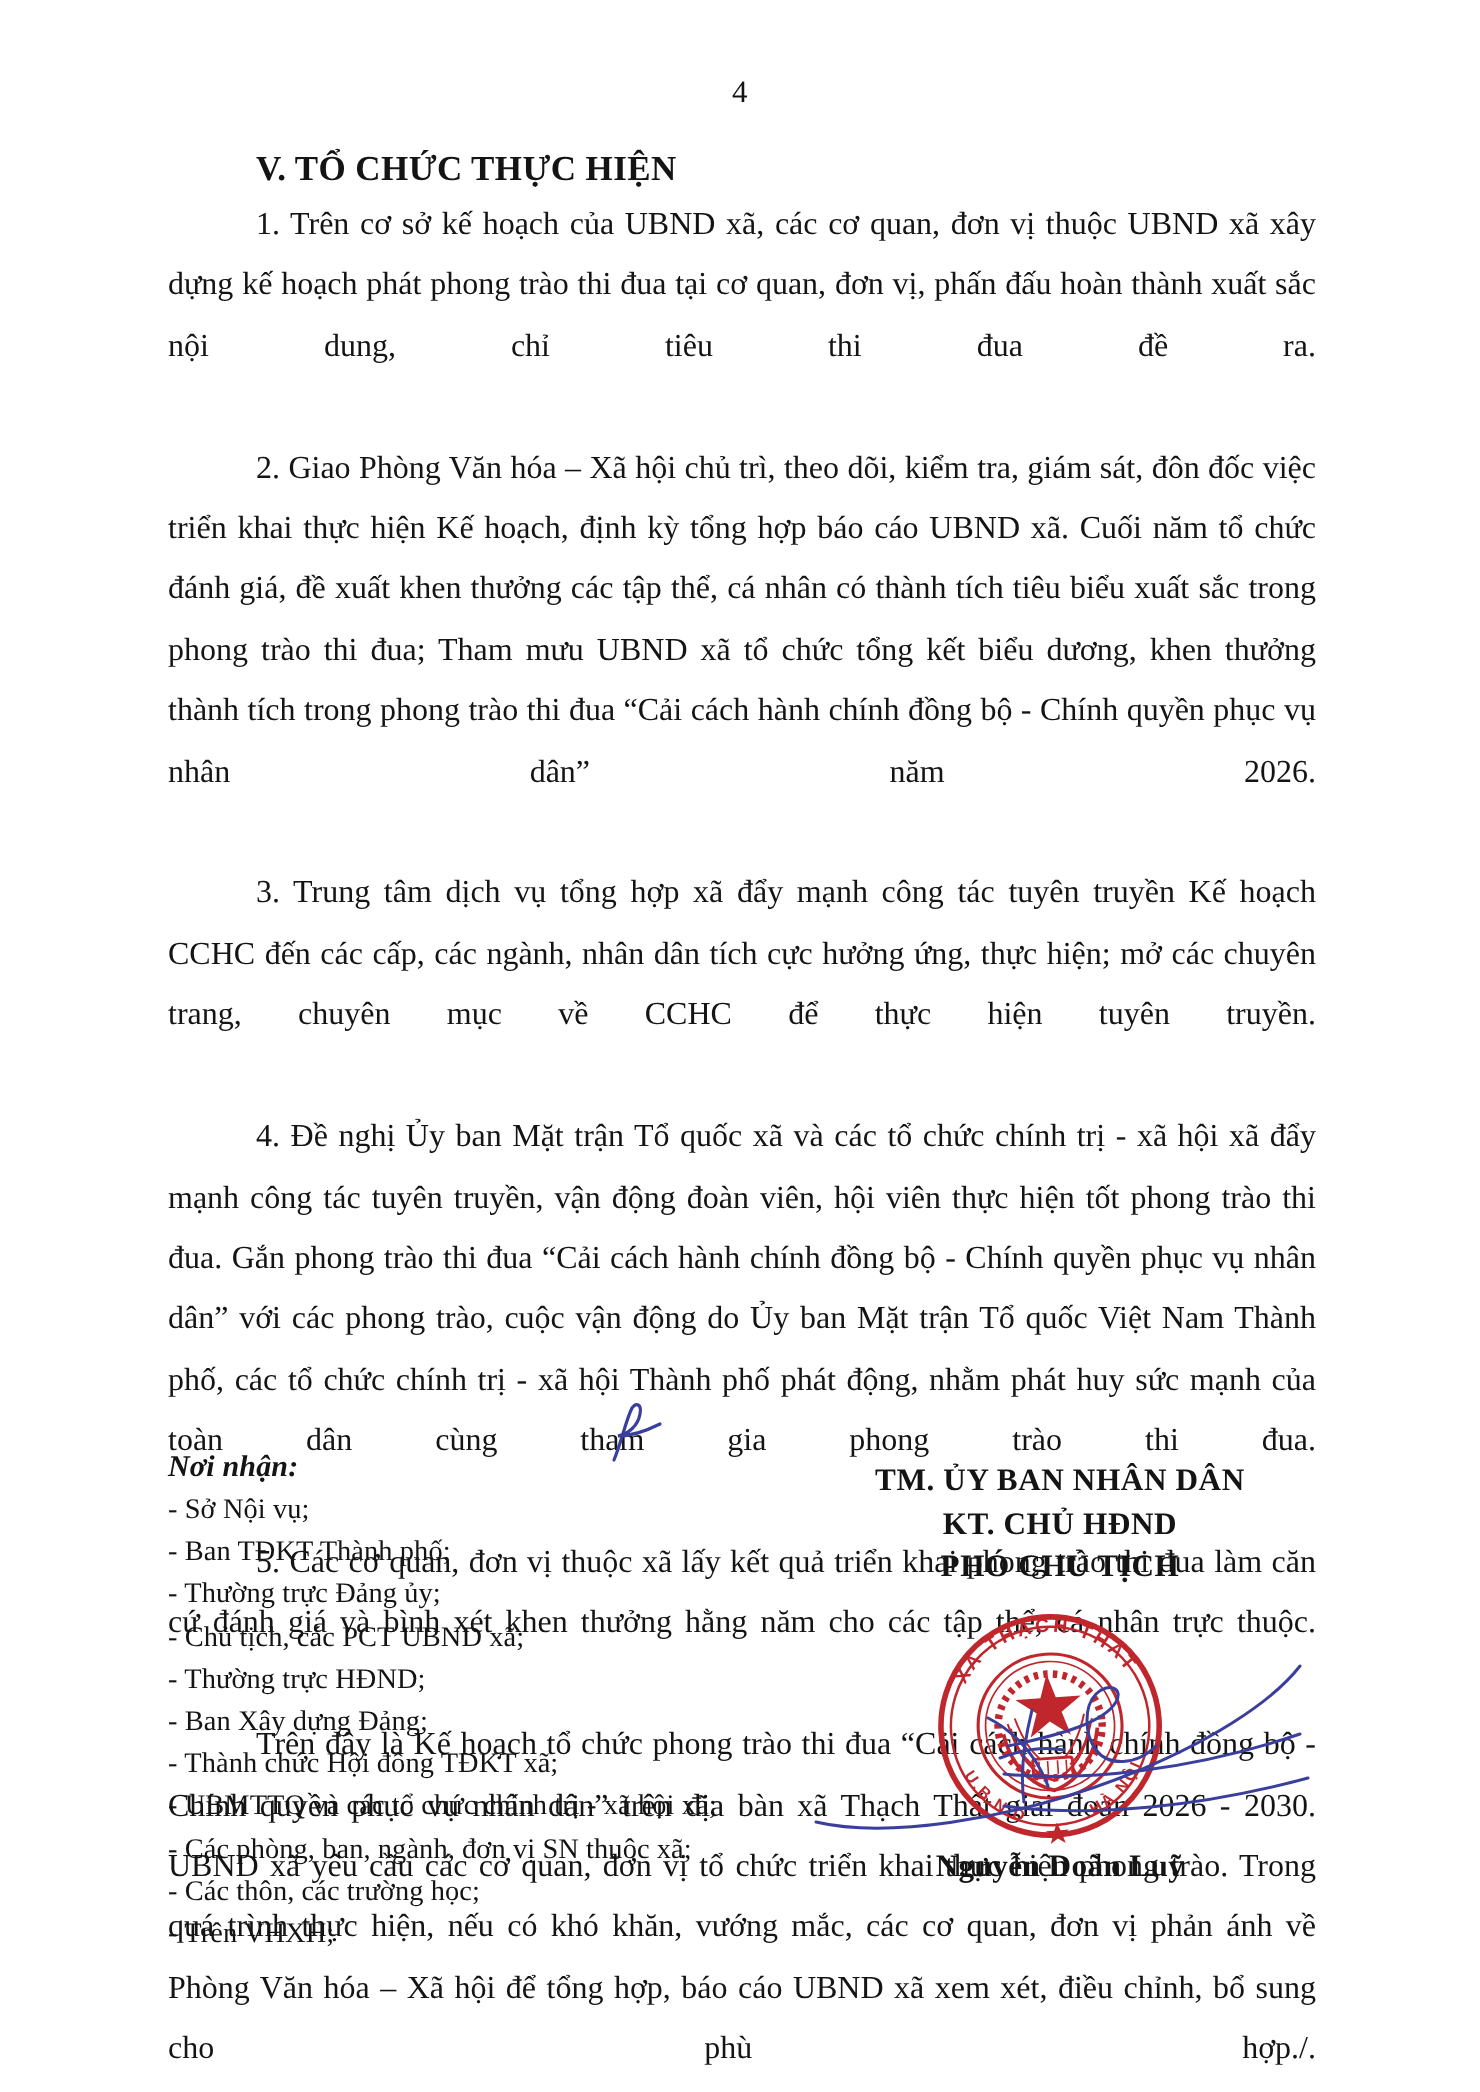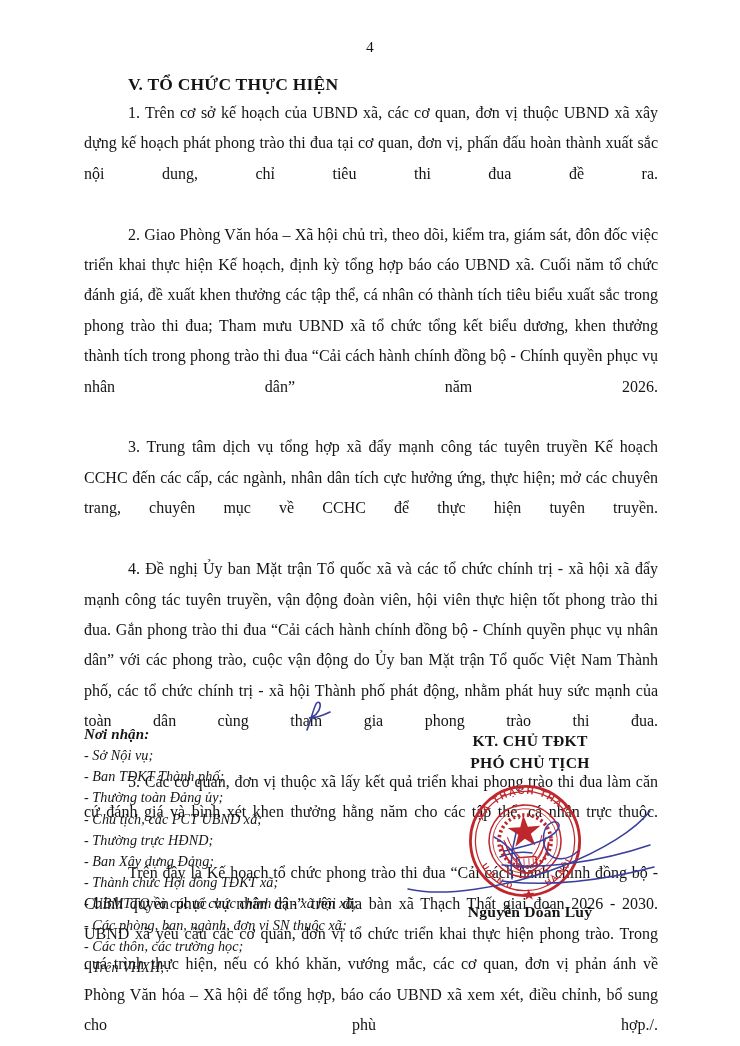--- a/index.html
+++ b/index.html
@@ -74,21 +74,20 @@
     font-style: italic;
     font-weight: bold;
     font-size: 15px;
     margin: 0 0 2px 0;
     letter-spacing: 0.1px;
   }
   .recipients ul {
     list-style: none;
     margin: 0;
     padding: 0;
-    font-style: italic;
   }
   .recipients li {
     font-size: 14.2px;
     line-height: 21.2px;
     white-space: nowrap;
     letter-spacing: 0.05px;
   }
   .signature-block {
     width: 268px;
     flex: 0 0 268px;
@@ -167,34 +166,35 @@
   </svg>
 
   <div class="footer-area">
     <div class="footer-grid">
 
       <div class="recipients">
         <div class="recipients-title">Nơi nhận:</div>
         <ul>
           <li>- Sở Nội vụ;</li>
           <li>- Ban TĐKT Thành phố;</li>
-          <li>- Thường toàn Đảng ủy;</li>
+          <li>- Thường trực Đảng ủy;</li>
           <li>- Chủ tịch, các PCT UBND xã;</li>
           <li>- Thường trực HĐND;</li>
           <li>- Ban Xây dựng Đảng;</li>
           <li>- Thành chức Hội đồng TĐKT xã;</li>
           <li>- UBMTTQ và các tổ chức chính trị - xã hội xã;</li>
           <li>- Các phòng, ban, ngành, đơn vị SN thuộc xã;</li>
           <li>- Các thôn, các trường học;</li>
           <li>- Trên VHXH;</li>
         </ul>
       </div>
 
       <div class="signature-block">
-        <div class="sig-line">KT. CHỦ TĐKT</div>
+        <div class="sig-line">TM. ỦY BAN NHÂN DÂN</div>
+        <div class="sig-line">KT. CHỦ HĐND</div>
         <div class="sig-line">PHÓ CHỦ TỊCH</div>
 
         <div class="seal-wrap">
 
           <svg class="seal" viewBox="0 0 200 200">
             <defs>
               <path id="arcTop" d="M 100,100 m -76,0 a 76,76 0 1,1 152,0" fill="none"></path>
               <path id="arcBottom" d="M 100,100 m -80,0 a 80,80 0 1,0 160,0" fill="none"></path>
             </defs>
             <circle cx="100" cy="100" r="88" fill="none" stroke="#c0272d" stroke-width="4.5"></circle>

